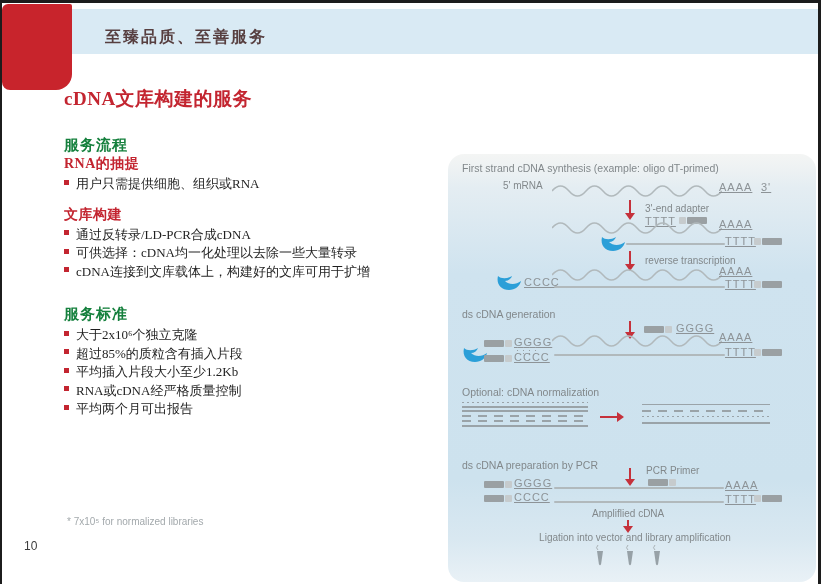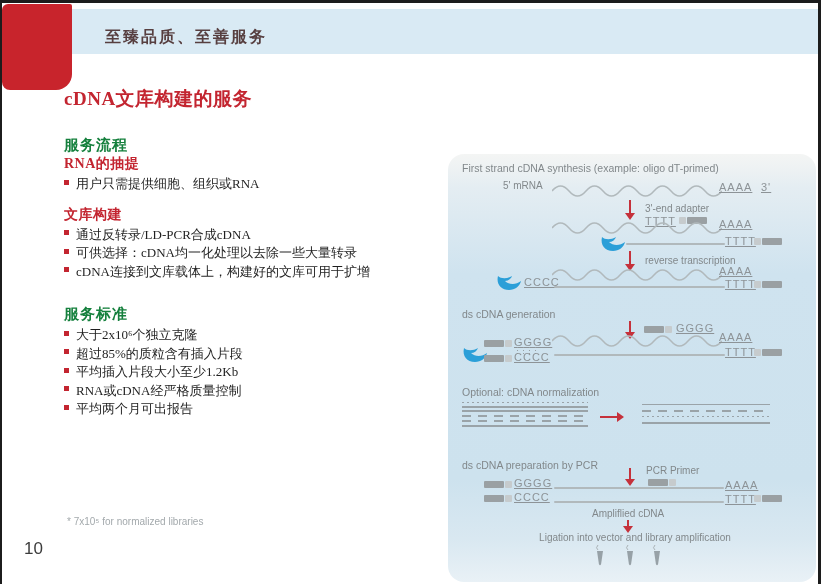--- a/index.html
+++ b/index.html
@@ -26,21 +26,21 @@
   .h-main{font-size:15px;font-weight:bold;color:#15803d;margin-top:24px;letter-spacing:1px;}
   .h-sub{font-size:14px;font-weight:bold;color:#c32530;letter-spacing:0.5px;}
   .blist{margin-top:2px;}
   .bitem{font-size:13px;line-height:18.5px;color:#1f1f1f;display:flex;align-items:baseline;font-family:Liberation Serif, serif;}
   .sq{width:5px;height:5px;background:#c32530;margin-right:7px;flex:0 0 auto;
     position:relative;top:-2px;align-self:center;}
   .gap-std{margin-top:12px;}
 
   .footnote{position:absolute;left:67px;top:516px;font-size:10px;color:#a3a9ac;
     font-family:"Liberation Sans","DejaVu Sans",sans-serif;}
-  .pagenum{position:absolute;left:24px;top:539px;font-size:17px;color:#3c3c3c;
+  .pagenum{position:absolute;left:24px;top:539px;font-size:12px;color:#3c3c3c;
     font-family:"Liberation Sans","DejaVu Sans",sans-serif;}
 
   
   .panel{position:absolute;left:448px;top:118px;width:368px;height:428px;border-radius:16px;
     background:linear-gradient(180deg,#f4f5f4 0%,#e4edf2 8%,#cfe3ef 28%,#cde2ee 76%,#d9e8f1 90%,#e9f1f6 100%);
     font-family:"Liberation Sans","DejaVu Sans",sans-serif;margin-top:36px;}
   .panel *{position:absolute;}
   .dg-title{font-size:10.5px;color:#82888b;white-space:nowrap;}
   .dg-label{font-size:10px;color:#82888b;white-space:nowrap;}
   .nt{font-size:11px;color:#8d9397;letter-spacing:1px;white-space:nowrap;text-decoration:underline;}

